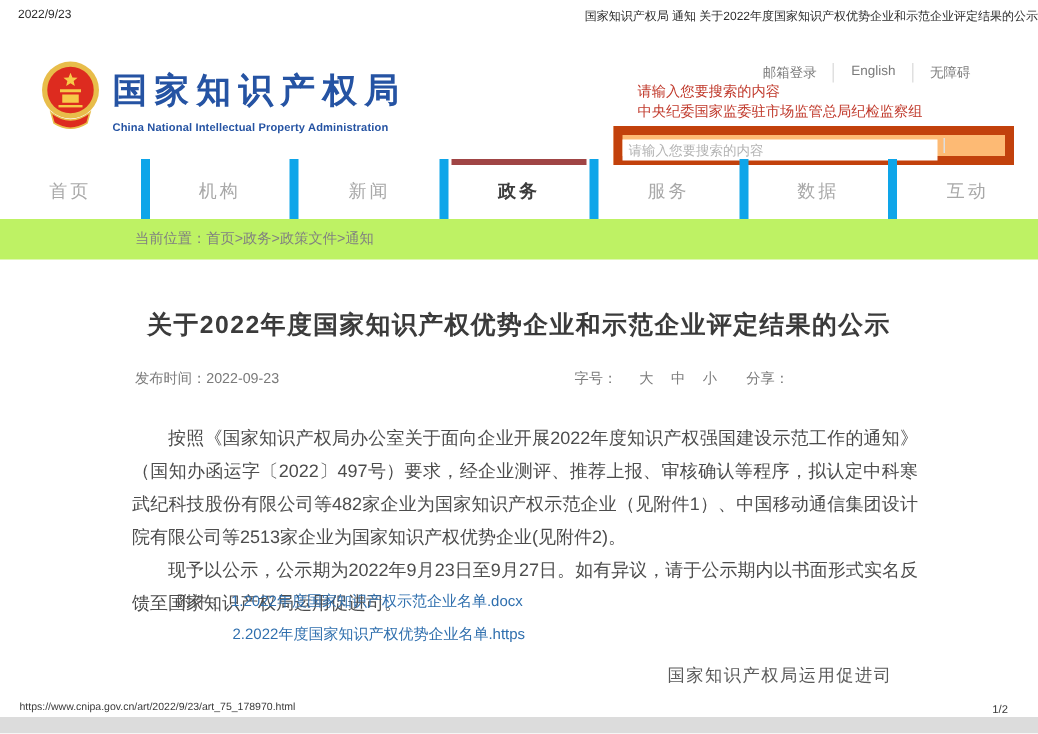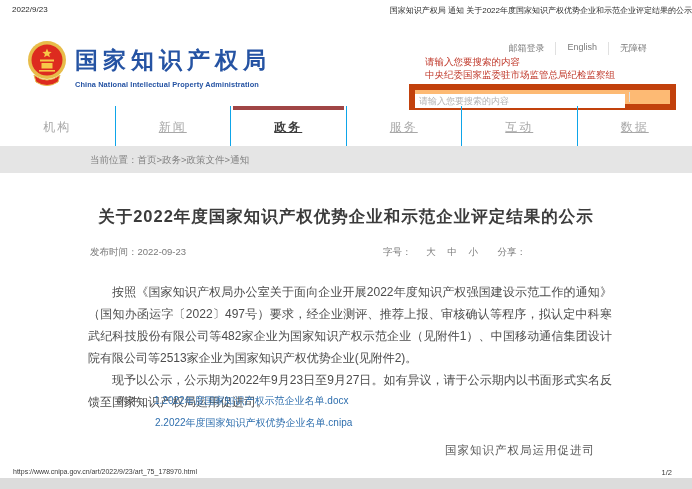--- a/index.html
+++ b/index.html
@@ -29,26 +29,26 @@
 
   .search-row { left:409px; top:84px; width:267px; height:26px; background:#fdba74; border:6px solid #c2410c; }
   .search-input { border:none; outline:none; width:210px; height:100%; font-size:9px; color:#555; padding:0 4px; font-family:inherit; }
   .search-input::placeholder { color:#b3b3b3; }
   .search-divider { position:absolute; left:214px; top:2px; bottom:2px; width:1px; background:#dedede; }
   .search-go { position:absolute; right:0; top:0; bottom:0; width:51px; cursor:pointer; }
 
   
   .nav { top:106px; left:0; right:0; height:40px; display:flex; list-style:none; }
   .nav li { flex:1; text-align:center; padding-top:13px; font-size:12px; color:#a8a8a8; position:relative; cursor:pointer; letter-spacing:2px; }
-  .nav li + li { border-left:1px solid #0ea5e9;text-decoration:underline; }
+  .nav li + li { border-left:6px solid #0ea5e9; }
   .nav li.active { color:#3c3c3c; font-weight:bold; }
   .nav li.active::before { content:""; position:absolute; top:0; left:2px; right:2px; height:4px; background:#a04545; }
 
   
-  .crumbbar { top:146px; left:0; right:0; height:27px; background:#e5e5e5; line-height:27px; padding-left:90px; font-size:9.5px; color:#808080; }
+  .crumbbar { top:146px; left:0; right:0; height:27px; background:#bef264; line-height:27px; padding-left:90px; font-size:9.5px; color:#808080; }
   .crumbbar .path { color:#808080; cursor:pointer; }
 
   
   .art-title { top:206px; left:40px; right:40px; text-align:center; font-size:16.5px; font-weight:bold; color:#3b3b3b; letter-spacing:1px; }
   .meta { top:246px; left:88px; right:80px; height:16px; font-size:9.5px; color:#7a7a7a;text-align:right; }
   .meta .publish { position:absolute; left:2px; top:0; }
   .meta .fs-group { position:absolute; left:295px; top:0; white-space:nowrap; }
   .fs-label { margin-right:12px; }
   .fs-opt { margin-right:9px; cursor:pointer; }
   .share-label { margin-left:8px; }
@@ -99,26 +99,27 @@
   <a>中央纪委国家监委驻市场监管总局纪检监察组</a>
 </div>
 
 <div class="abs search-row">
   <input class="search-input" type="text" placeholder="请输入您要搜索的内容" style="">
   <span class="search-divider"></span>
   <span class="search-go"></span>
 </div>
 
 <ul class="abs nav">
+  <li>首页</li>
   <li>机构</li>
   <li>新闻</li>
   <li class="active">政务</li>
   <li>服务</li>
+  <li>数据</li>
   <li>互动</li>
-  <li>数据</li>
 </ul>
 
 <div class="abs crumbbar">
   <span>当前位置：</span><span class="path">首页&gt;政务&gt;政策文件&gt;通知</span>
 </div>
 
 <h1 class="abs art-title">关于2022年度国家知识产权优势企业和示范企业评定结果的公示</h1>
 
 <div class="abs meta">
   <span class="publish"><span>发布时间：</span><span>2022-09-23</span></span>
@@ -134,21 +135,21 @@
 <div class="abs paras">
   <p>按照《国家知识产权局办公室关于面向企业开展2022年度知识产权强国建设示范工作的通知》（国知办函运字〔2022〕497号）要求，经企业测评、推荐上报、审核确认等程序，拟认定中科寒武纪科技股份有限公司等482家企业为国家知识产权示范企业（见附件1）、中国移动通信集团设计院有限公司等2513家企业为国家知识产权优势企业(见附件2)。</p>
   <p>现予以公示，公示期为2022年9月23日至9月27日。如有异议，请于公示期内以书面形式实名反馈至国家知识产权局运用促进司。</p>
 </div>
 
 <div class="abs attach">
   <div class="attach-row1">
     <span>附件：</span><a>1.2022年度国家知识产权示范企业名单.docx</a>
   </div>
   <div class="attach-row2">
-    <a>2.2022年度国家知识产权优势企业名单.cnipa</a>
+    <a>2.2022年度国家知识产权优势企业名单.https</a>
   </div>
 </div>
 
 <div class="abs signature">国家知识产权局运用促进司</div>
 
 <div class="abs pf-url">https://www.cnipa.gov.cn/art/2022/9/23/art_75_178970.html</div>
 <div class="abs pf-page">1/2</div>
 <div class="abs bottom-strip"></div>
 
 </body></html>

